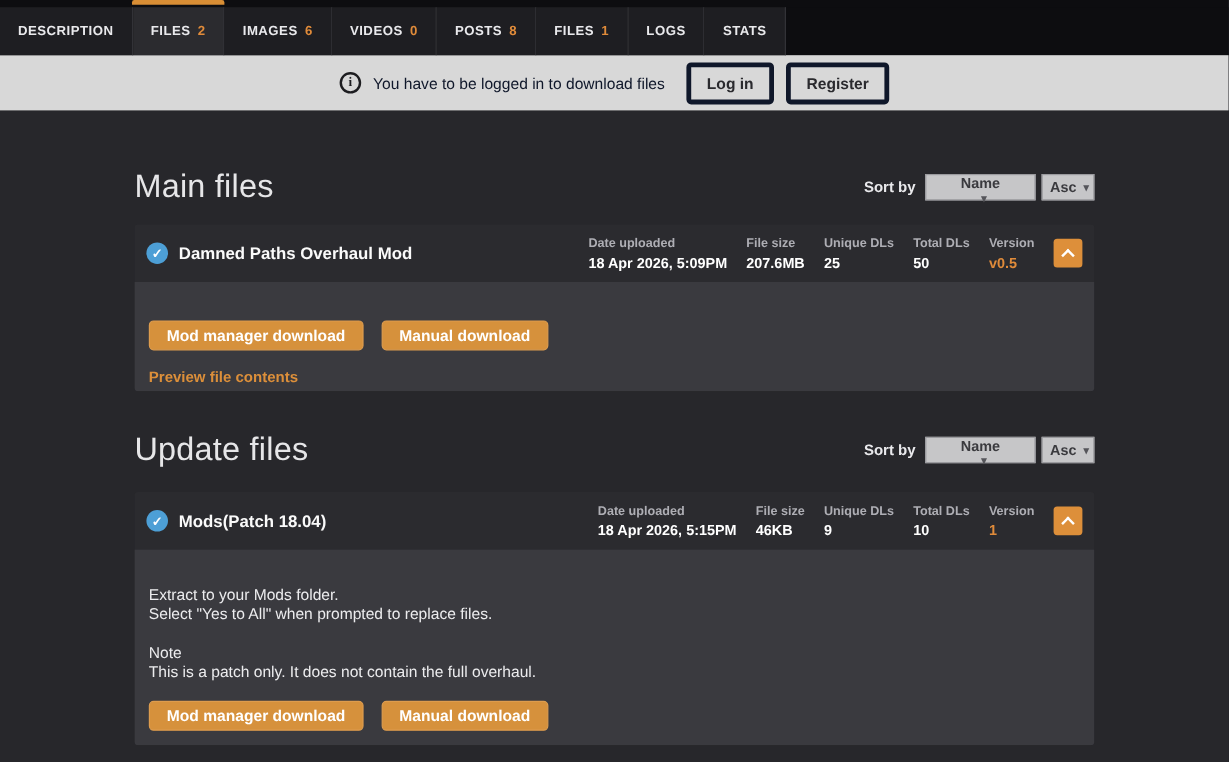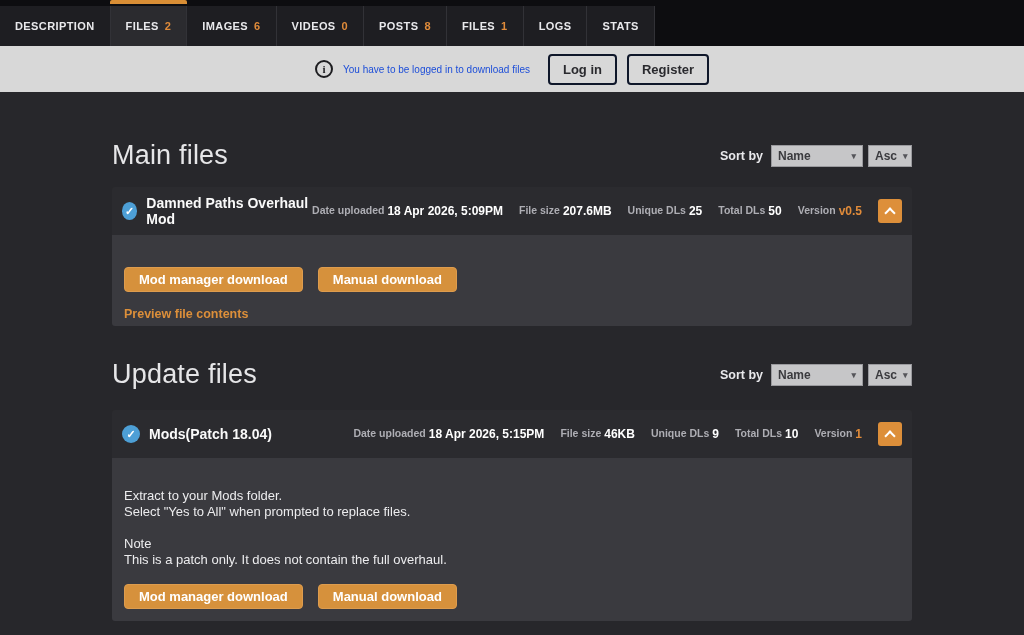--- a/index.html
+++ b/index.html
@@ -16,51 +16,51 @@
   .tab .count { color:#e08b3a; font-weight:700; }
   .tab.active { background:#2b2b2f; }
   .tab.active::before { content:''; position:absolute; left:-1px; right:-1px; top:-6px; height:4px;
                         background:#d98e35; border-radius:2px 2px 0 0; }
 
   
   .notifbar { height:46px; background:#d8d8d8; display:flex; align-items:center; justify-content:center; gap:10px; }
   .info-circ { width:18px; height:18px; border:2px solid #1d1d20; border-radius:50%;
                display:flex; align-items:center; justify-content:center;
                font-size:11px; font-weight:700; color:#1d1d20; font-family:"Liberation Serif", serif; }
-  .notif-msg { font-size:10px; color:#1d4ed8; margin-right:8px; }
-  .notif-btn { border:2px solid #0f172a; border-radius:4px; background:transparent;
+  .notif-msg { font-size:13px; color:#0f172a; margin-right:8px; }
+  .notif-btn { border:4px solid #0f172a; border-radius:4px; background:transparent;
                padding:6px 13px; font-size:13px; font-weight:700; color:#2a2a2e; cursor:pointer;
                font-family:"Liberation Sans", sans-serif; }
 
   
   .content { width:800px; margin:0 auto; }
   .section-header { display:flex; justify-content:space-between; align-items:center; }
   .sh-1 { margin-top:48px; }
   .sh-2 { margin-top:33px; }
   .section-title { font-size:27px; font-weight:400; color:#e6e6e8; letter-spacing:.2px; }
   .sort-controls { display:flex; align-items:center; gap:5px; }
   .sort-label { font-size:12.5px; font-weight:700; color:#e9e9ec; margin-right:3px; }
   .dropdown { background:#c6c6c8; border:1px solid #9a9a9e; height:22px; display:flex;
               align-items:center; justify-content:space-between; padding:0 6px;
               font-size:12px; font-weight:700; color:#3a3a3e; cursor:pointer; }
-  .dd-name { width:92px; }
+  .dd-name { width:92px;flex-direction:column; }
   .dd-dir { width:44px; }
   .dd-caret { font-size:9px; color:#55555a; margin-left:6px; }
 
   
   .file-card { margin-top:16px; border-radius:3px; overflow:hidden; }
   .fc-2 { margin-top:20px; }
   .file-header { background:#2b2b2f; height:48px; display:flex; align-items:center;
                  justify-content:space-between; padding:0 10px; }
   .fh-left { display:flex; align-items:center; gap:9px; }
   .check-badge { width:18px; height:18px; border-radius:50%; background:#4d9fd6; color:#fff;
                  display:flex; align-items:center; justify-content:center; font-size:11px; font-weight:700; }
   .file-name { font-size:14px; font-weight:700; color:#fafafa; }
   .fh-right { display:flex; align-items:center; gap:16px; }
-  .meta-col { display:flex; flex-direction:row; gap:3px; }
+  .meta-col { display:flex; flex-direction:column; gap:3px; }
   .meta-label { font-size:10.5px; font-weight:700; color:#aeaeb4; white-space:nowrap; }
   .meta-value { font-size:12px; font-weight:700; color:#ffffff; white-space:nowrap; }
   .meta-value.version { color:#e08b3a; }
   .collapse-btn { width:24px; height:24px; background:#dd8f3a; border:none; border-radius:3px;
                   display:flex; align-items:center; justify-content:center; cursor:pointer; }
   .chev-up { width:8px; height:8px; border-top:2px solid #fff; border-right:2px solid #fff;
              transform:rotate(-45deg); margin-top:4px; }
 
   .file-body { background:#3a3a3f; padding:0 12px 12px 12px; }
   .fb-1 { padding-top:32px; height:91px; }

